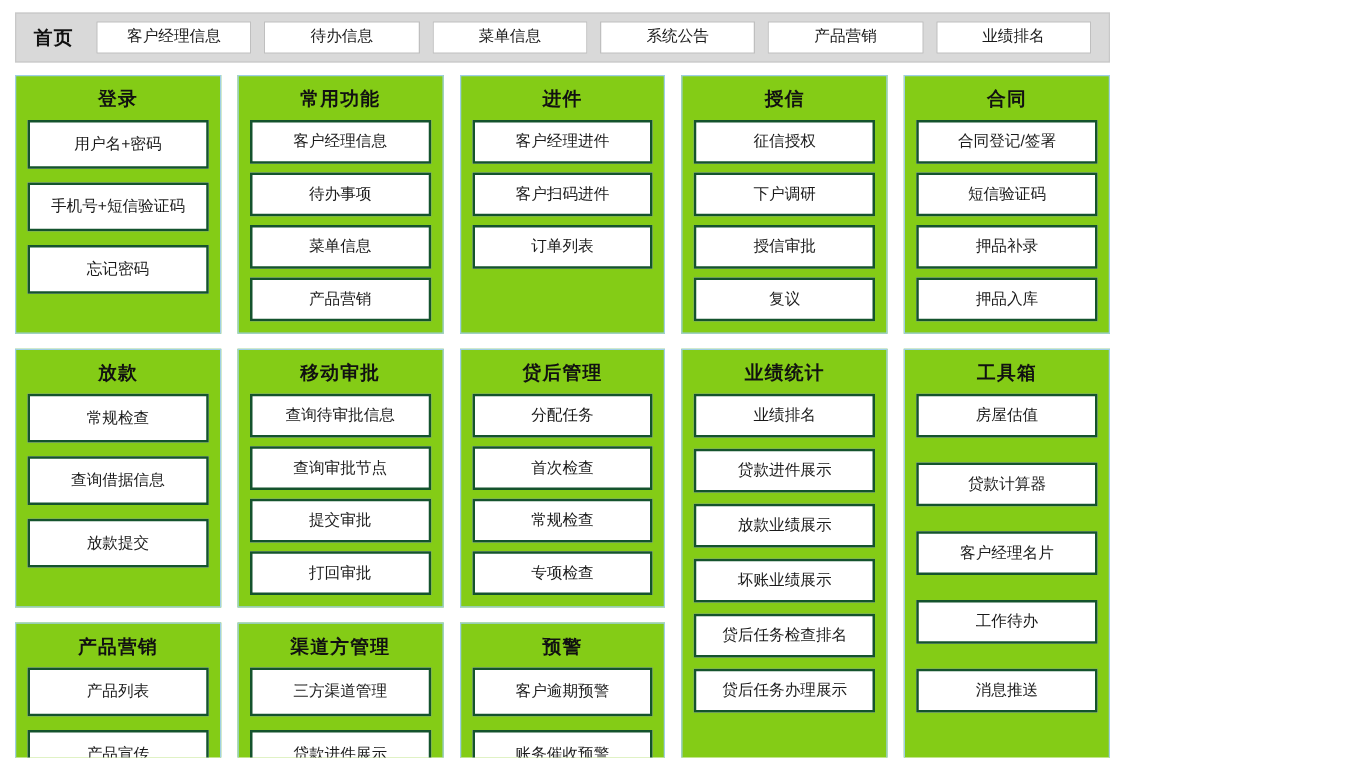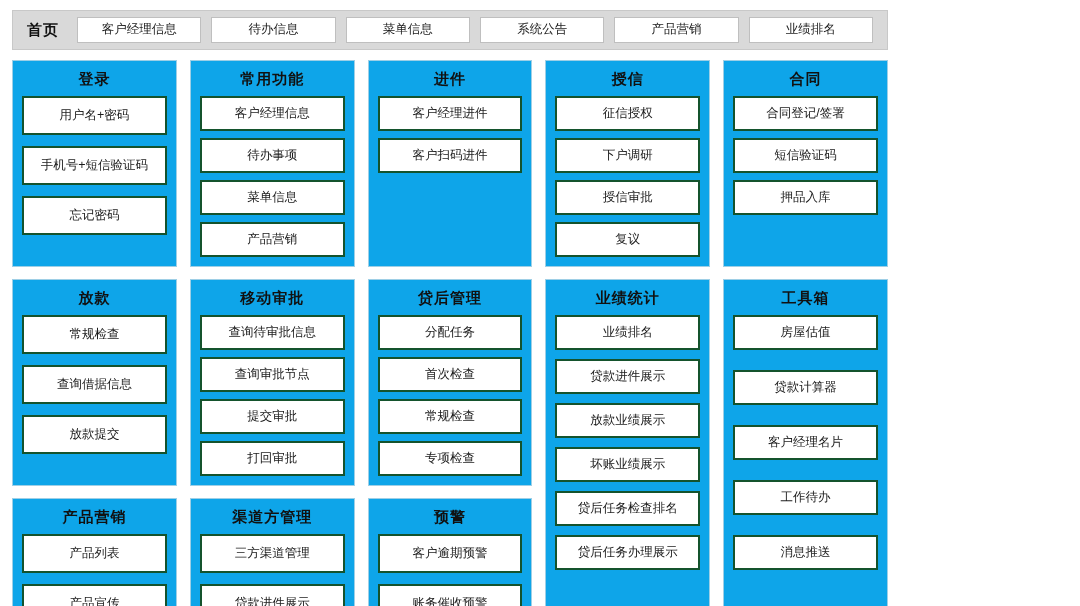--- a/index.html
+++ b/index.html
@@ -63,21 +63,21 @@
   
   .grid {
     margin-top: 10px;
     display: grid;
     grid-template-columns: repeat(5, 1fr);
     grid-auto-rows: min-content;
     column-gap: 13px;
     row-gap: 12px;
   }
   .panel {
-    background: #0ea5e9;
+    background: #84cc16;
     border: 1px solid #9ecfe6;
     padding: 6px 9px 9px 9px;
     box-sizing: border-box;
   }
   .panel-title {
     text-align: center;
     font-size: 15px;
     font-weight: bold;
     color: #111;
     padding: 3px 0 7px 0;
@@ -142,38 +142,40 @@
         <div class="panel-item">菜单信息</div>
         <div class="panel-item">产品营销</div>
       </div>
     </div>
 
     <div class="panel" style="grid-column:3; grid-row:1;">
       <div class="panel-title">进件</div>
       <div class="panel-items">
         <div class="panel-item">客户经理进件</div>
         <div class="panel-item">客户扫码进件</div>
+        <div class="panel-item">订单列表</div>
       </div>
     </div>
 
     <div class="panel" style="grid-column:4; grid-row:1;">
       <div class="panel-title">授信</div>
       <div class="panel-items">
         <div class="panel-item">征信授权</div>
         <div class="panel-item">下户调研</div>
         <div class="panel-item">授信审批</div>
         <div class="panel-item">复议</div>
       </div>
     </div>
 
     <div class="panel" style="grid-column:5; grid-row:1;">
       <div class="panel-title">合同</div>
       <div class="panel-items">
         <div class="panel-item">合同登记/签署</div>
         <div class="panel-item">短信验证码</div>
+        <div class="panel-item">押品补录</div>
         <div class="panel-item">押品入库</div>
       </div>
     </div>
 
     <div class="panel loose" style="grid-column:1; grid-row:2;">
       <div class="panel-title">放款</div>
       <div class="panel-items">
         <div class="panel-item">常规检查</div>
         <div class="panel-item">查询借据信息</div>
         <div class="panel-item">放款提交</div>

